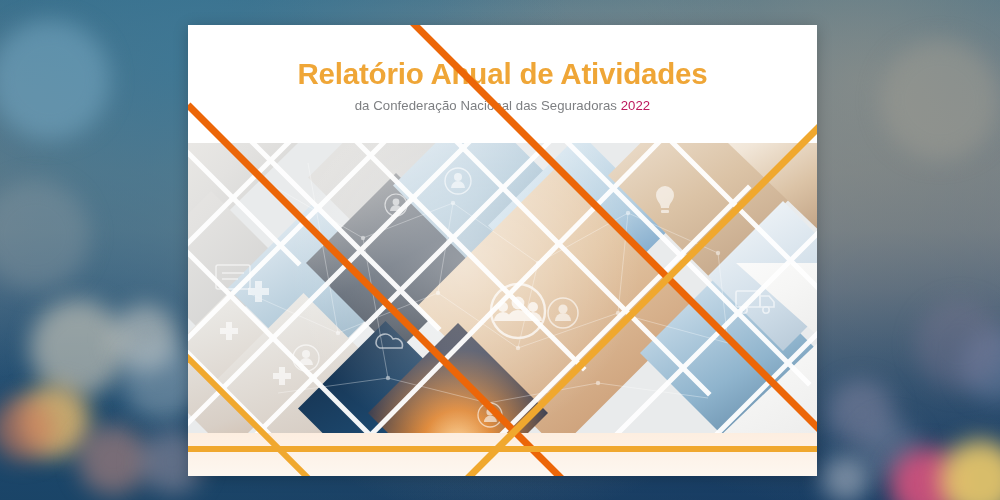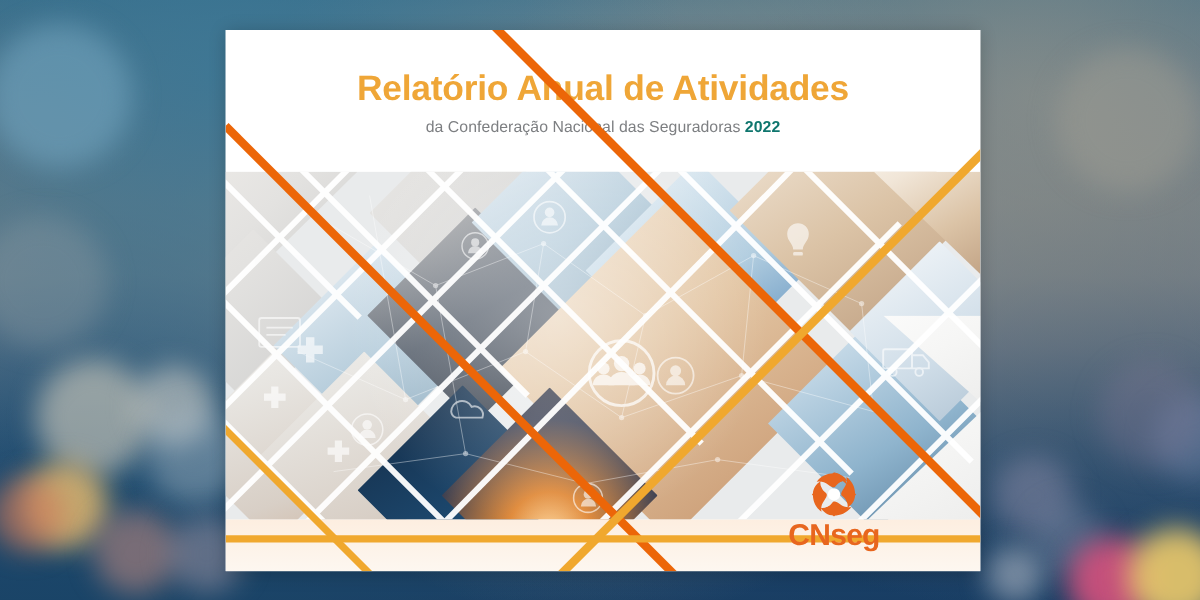--- a/index.html
+++ b/index.html
@@ -85,22 +85,22 @@
   }
   .doc-subtitle {
     margin: 0;
     padding-top: 9px;
     font-size: 13.2px;
     color: #7d7f82;
     letter-spacing: 0.05px;
     white-space: nowrap;
   }
   .doc-subtitle .year {
-    color: #0f766e;
-    font-weight: bold;
+    color: #be185d;
+    font-weight: normal;
   }
 
   
   .collage {
     position: absolute;
     left: 0;
     top: 118px;
     width: 629px;
     height: 290px;
     overflow: hidden;
@@ -454,34 +454,15 @@
 
       <path d="M222 -5 L640 413" stroke="#EC6608" stroke-width="7" fill="none"></path>
 
       <path d="M635 98 L215 518" stroke="#F0A82E" stroke-width="7" fill="none"></path>
 
       <path d="M-5 328 L155 488" stroke="#F0A82E" stroke-width="6" fill="none"></path>
 
       <path d="M-5 424 L640 424" stroke="#F0A82E" stroke-width="6" fill="none"></path>
     </svg>
 
-    <div class="logo">
-      <svg class="logo-mark" viewBox="0 0 100 100">
-        <g fill="#E8661E">
-          <path d="M50 4 L68 22 A34 34 0 0 0 50 32 A34 34 0 0 0 32 22 Z"></path>
-          <path d="M96 50 L78 68 A34 34 0 0 0 68 50 A34 34 0 0 0 78 32 Z"></path>
-          <path d="M50 96 L32 78 A34 34 0 0 0 50 68 A34 34 0 0 0 68 78 Z"></path>
-          <path d="M4 50 L22 32 A34 34 0 0 0 32 50 A34 34 0 0 0 22 68 Z"></path>
-          <path d="M50 4 L68 22 A30 30 0 0 1 78 32 L96 50 L78 32 A34 34 0 0 0 50 4 Z"></path>
-        </g>
-        <g fill="#E8661E">
-          <path d="M50 6 C64 6 72 14 78 22 C70 20 60 24 54 32 C50 38 44 34 38 30 C30 24 22 22 14 24 C22 12 36 6 50 6 Z" transform="rotate(0 50 50)"></path>
-          <path d="M50 6 C64 6 72 14 78 22 C70 20 60 24 54 32 C50 38 44 34 38 30 C30 24 22 22 14 24 C22 12 36 6 50 6 Z" transform="rotate(90 50 50)"></path>
-          <path d="M50 6 C64 6 72 14 78 22 C70 20 60 24 54 32 C50 38 44 34 38 30 C30 24 22 22 14 24 C22 12 36 6 50 6 Z" transform="rotate(180 50 50)"></path>
-          <path d="M50 6 C64 6 72 14 78 22 C70 20 60 24 54 32 C50 38 44 34 38 30 C30 24 22 22 14 24 C22 12 36 6 50 6 Z" transform="rotate(270 50 50)"></path>
-        </g>
-        <circle cx="50" cy="50" r="13" fill="#ffffff"></circle>
-      </svg>
-      <div class="logo-word">CNseg</div>
-    </div>
 
   </div>
 </div>
 
 </body></html>

